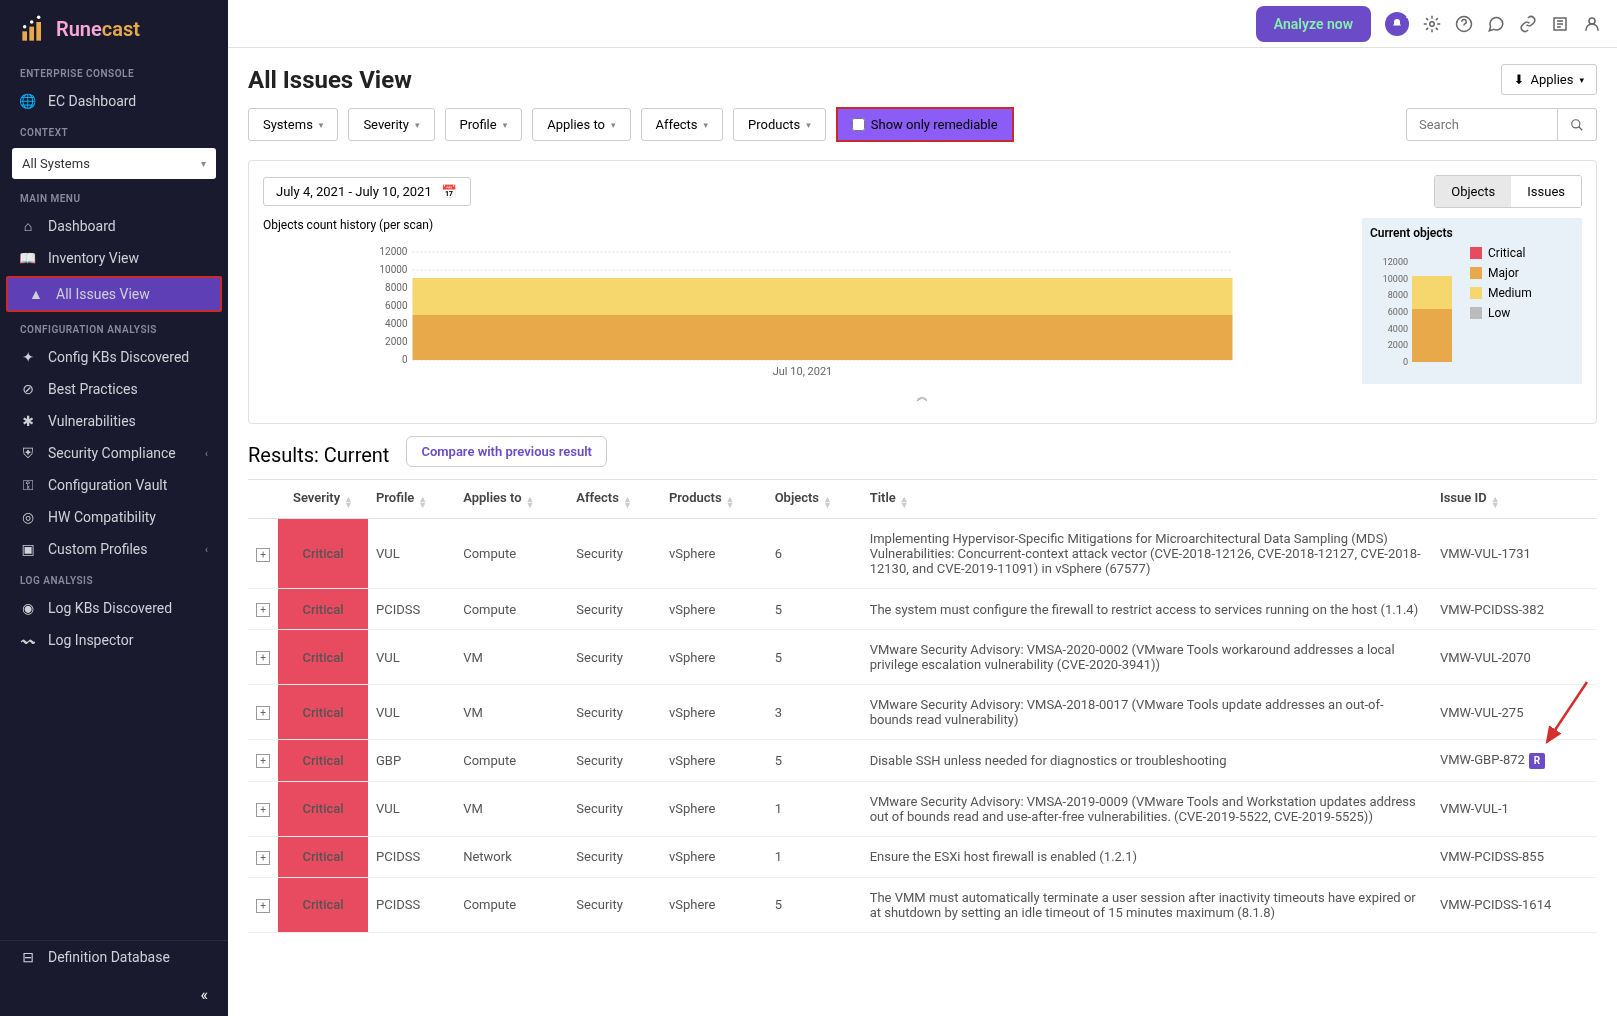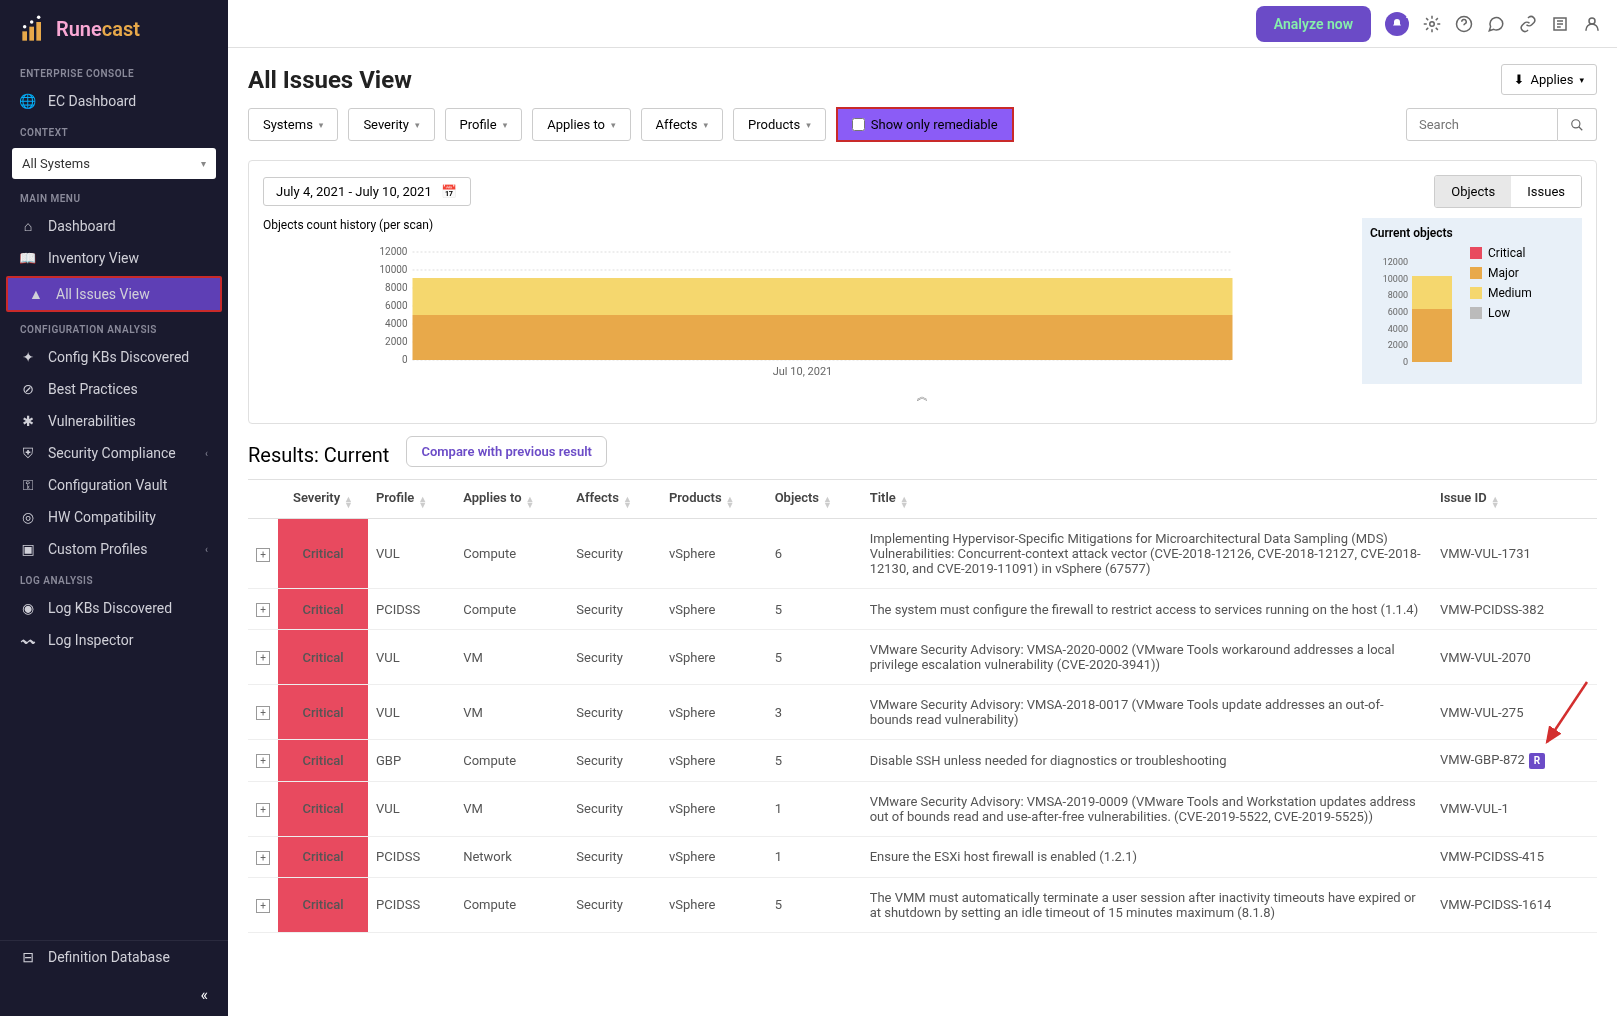--- a/index.html
+++ b/index.html
@@ -446,21 +446,21 @@
           </tr>
           <tr>
     <td class="expand-cell"><span class="expand-box">+</span></td>
     <td class="severity-cell">Critical</td>
     <td>PCIDSS</td>
     <td>Network</td>
     <td>Security</td>
     <td>vSphere</td>
     <td>1</td>
     <td style="max-width:440px">Ensure the ESXi host firewall is enabled (1.2.1)</td>
-    <td>VMW-PCIDSS-415</td>
+    <td>VMW-PCIDSS-855</td>
           </tr>
           <tr>
     <td class="expand-cell"><span class="expand-box">+</span></td>
     <td class="severity-cell">Critical</td>
     <td>PCIDSS</td>
     <td>Compute</td>
     <td>Security</td>
     <td>vSphere</td>
     <td>5</td>
     <td style="max-width:440px">The VMM must automatically terminate a user session after inactivity timeouts have expired or at shutdown by setting an idle timeout of 15 minutes maximum (8.1.8)</td>

